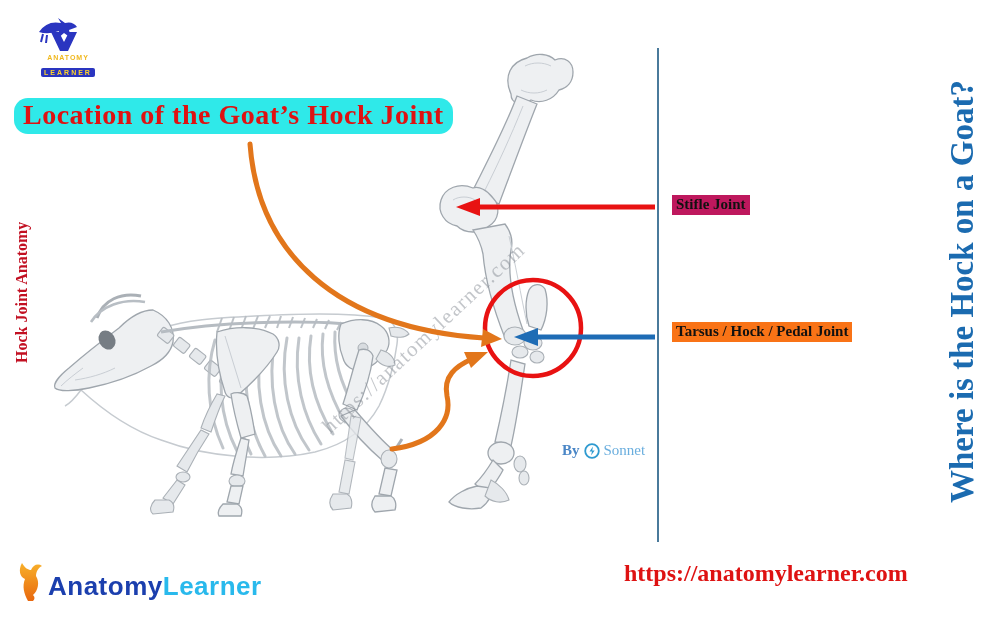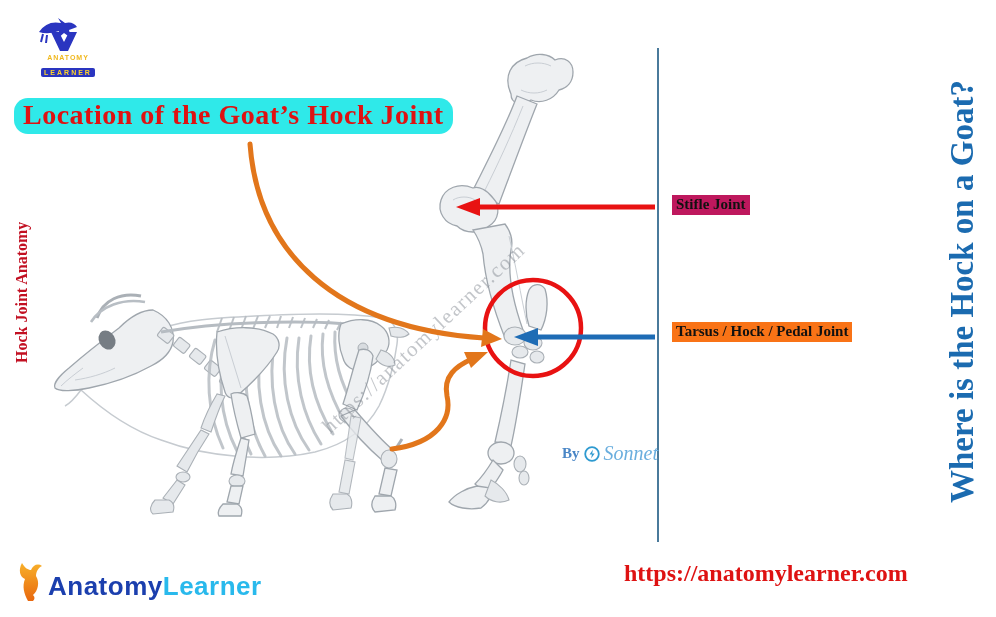--- a/index.html
+++ b/index.html
@@ -36,21 +36,21 @@
              padding:1px 4px 2px 4px; z-index:7; white-space:nowrap; }
   .stifle-label { left:672px; top:195px; background:#be185d; }
   .tarsus-label { left:672px; top:322px; background:#f97316; }
 
   
   .divider { left:657px; top:48px; width:2px; height:494px; background:#4a7a9b; z-index:5; }
 
   
   .byline { left:562px; top:398px; display:flex; align-items:center; gap:4px; z-index:6;margin-top:44px; }
   .byline .by { font-weight:bold; font-size:15px; color:#4a86c6; }
-  .byline .brand { font-style:italic; font-size:20px; color:#6aaede; }
+  .byline .brand { font-size:15px; color:#6aaede; }
 
   
   .watermark { left:424px; top:338px; transform:translate(-50%,-50%) rotate(-43deg);
                font-size:21px; letter-spacing:1.5px; color:rgba(135,142,150,0.5);
                white-space:nowrap; z-index:3; }
 
   
   .footer-logo { left:14px; top:560px; display:flex; align-items:flex-end; z-index:6; }
   .footer-logo .t1 { font-family:"Liberation Sans",sans-serif; font-weight:bold;
                      font-size:26px; color:#1b3fae; letter-spacing:0.5px; }

